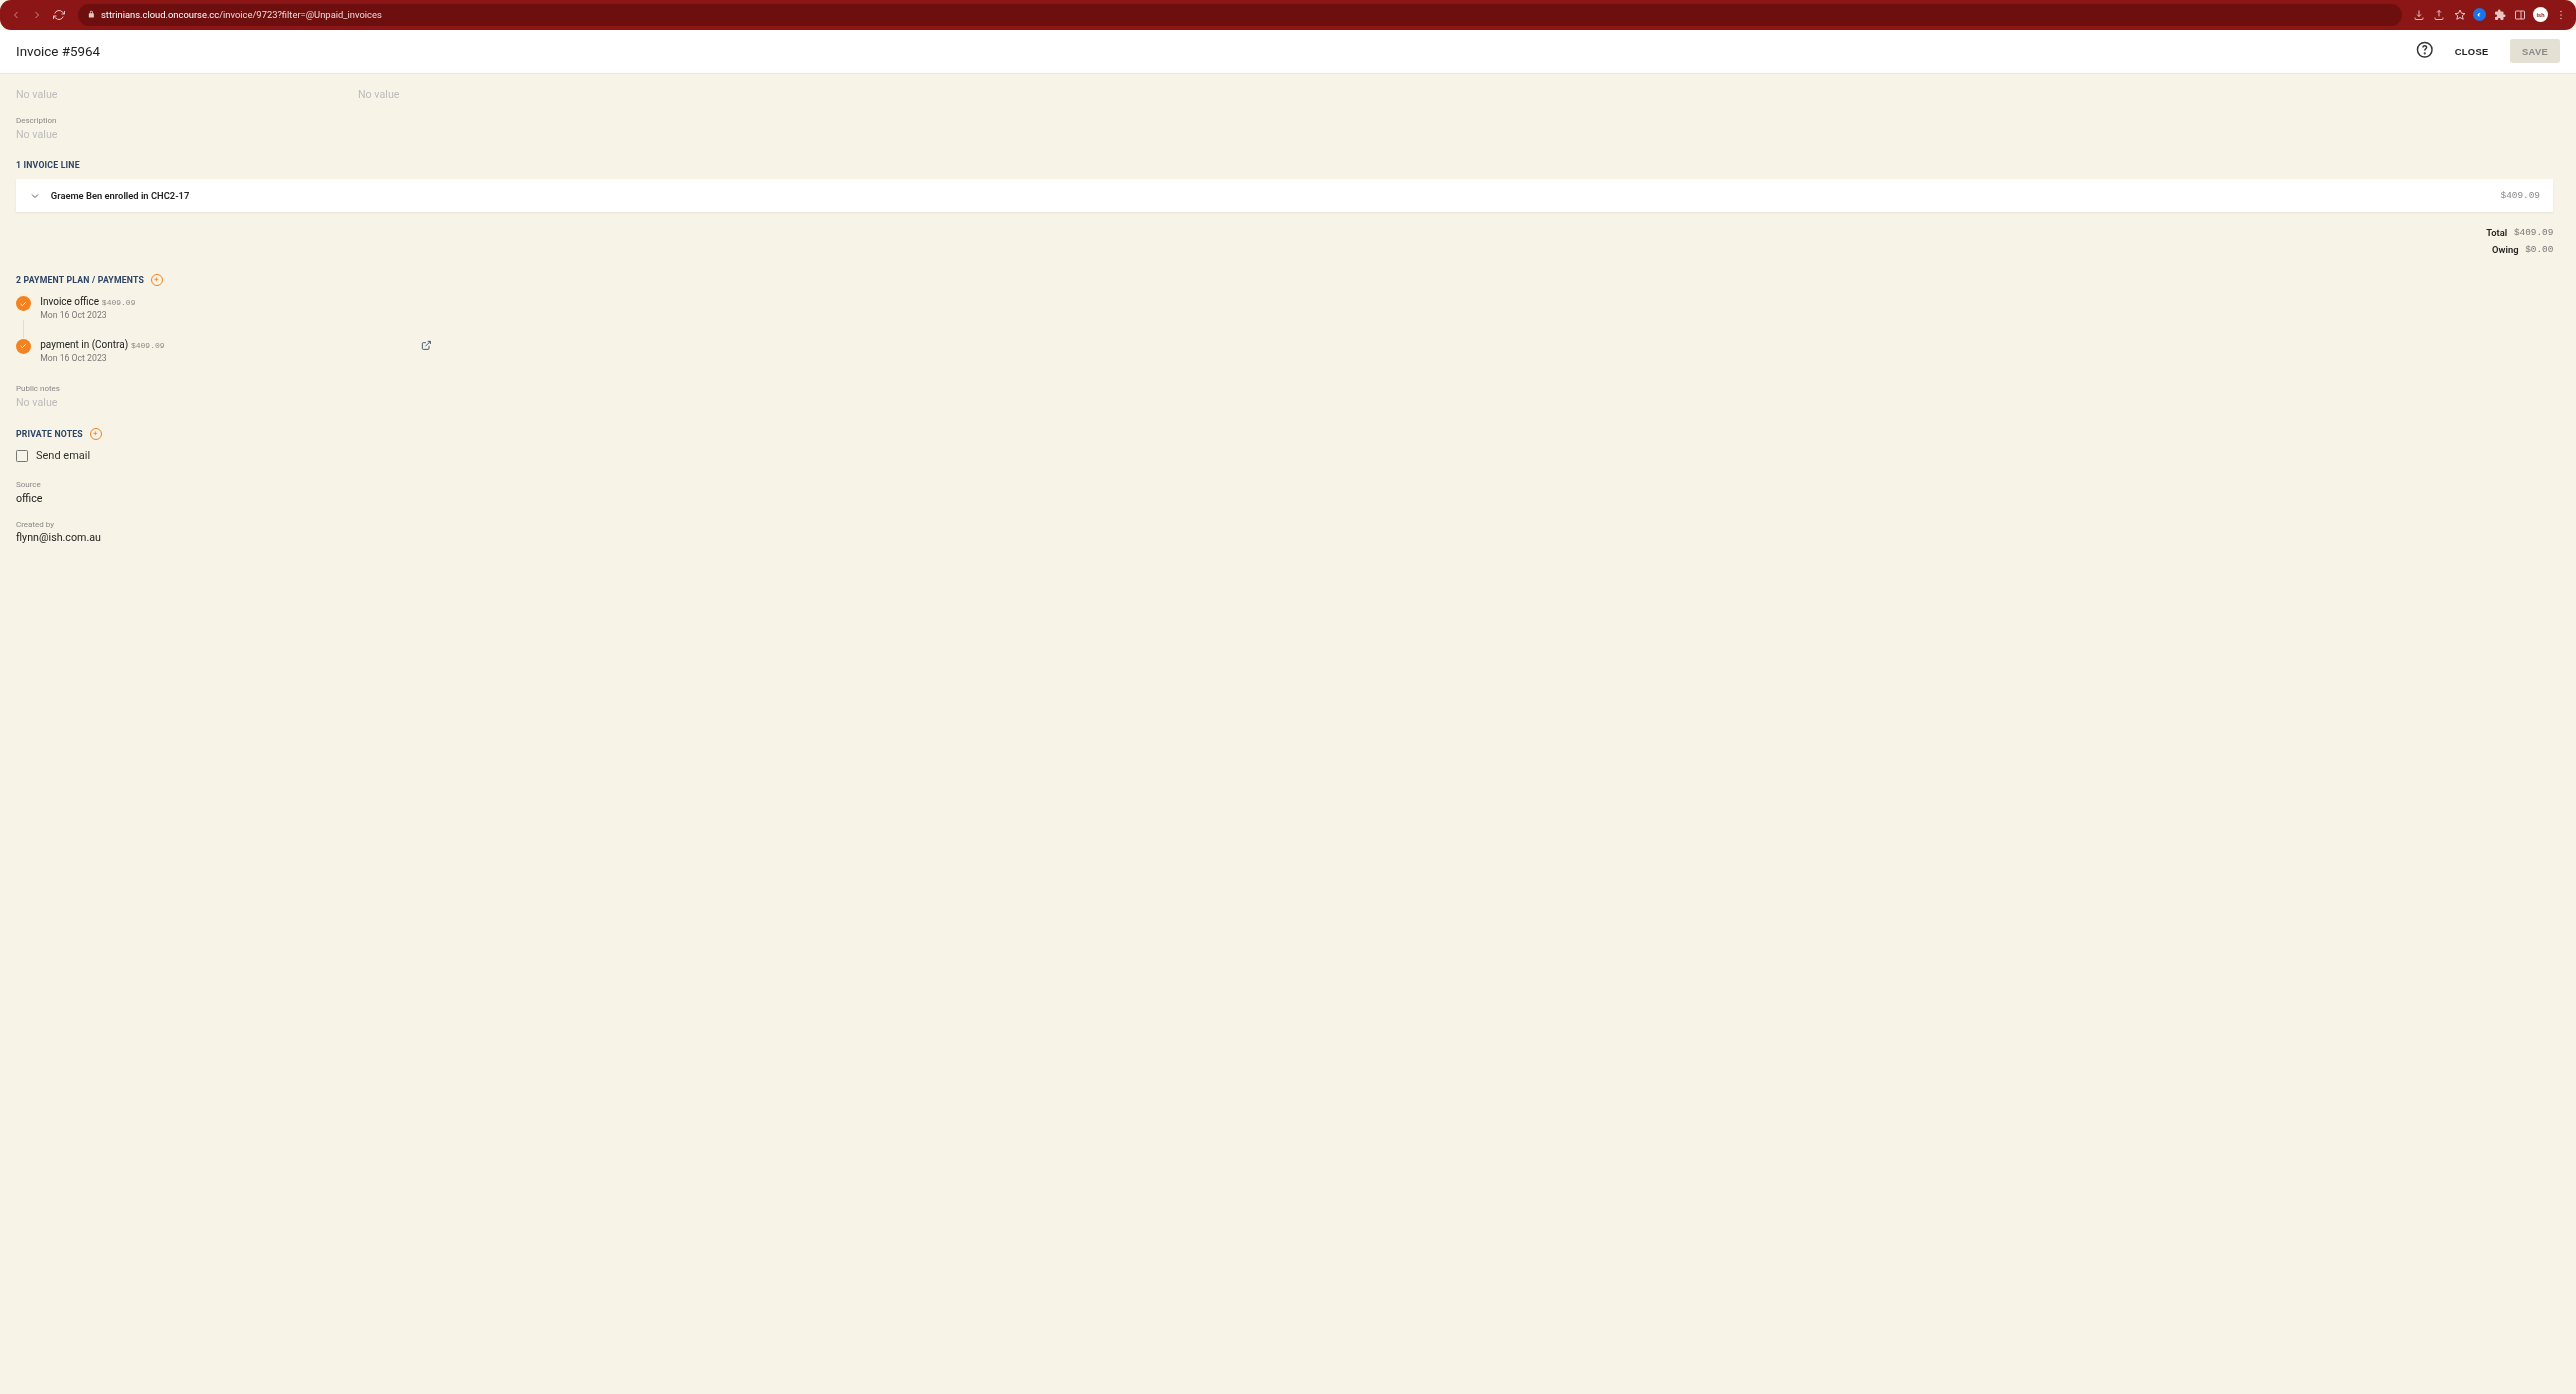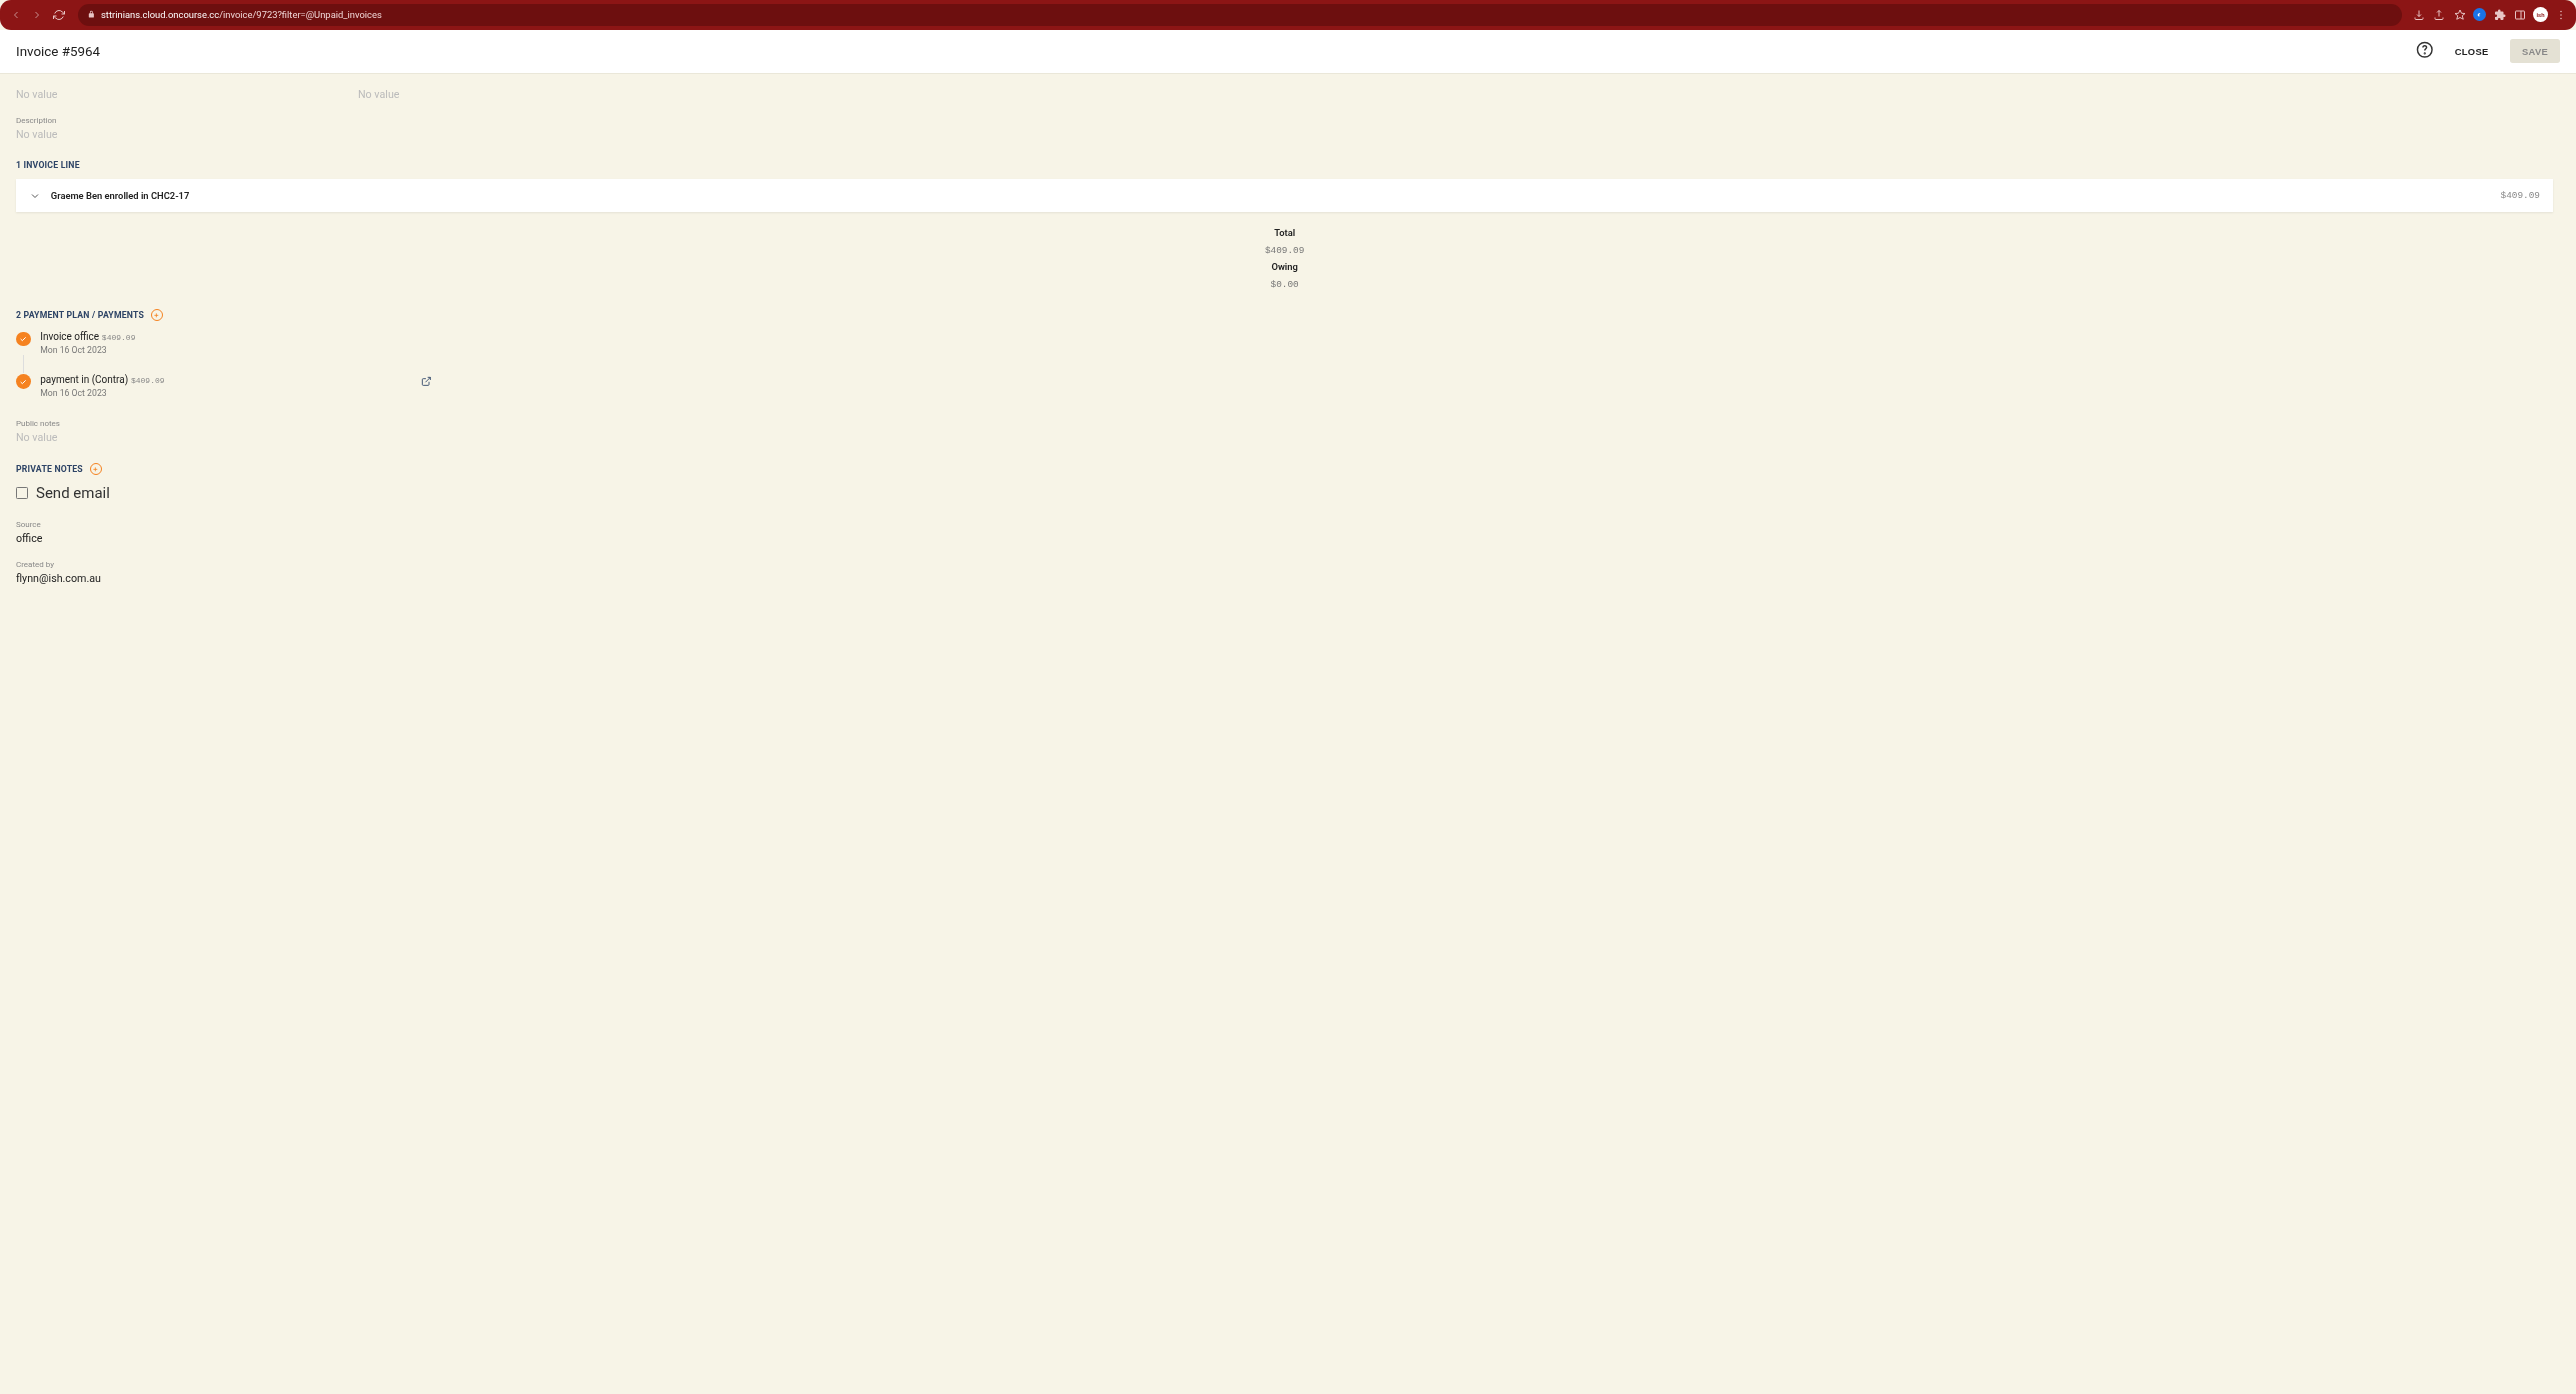--- a/index.html
+++ b/index.html
@@ -88,21 +88,21 @@
       align-items: center;
       justify-content: space-between;
       margin-right: 10.7px;
     }
     .line-left { display: flex; align-items: center; gap: 9.4px; }
     .chevron { width: 12px; height: 12px; color: #555; }
     .line-title { font-size: 9.4px; font-weight: 600; color: #222; }
     .line-amount { font-family: 'Courier New', monospace; font-size: 9.4px; color: #888; }
 
     .totals { margin: 14.8px 10.7px 0 0; }
-    .total-row { display: flex; justify-content: flex-end; align-items: center; gap: 6.7px; margin-bottom: 5.4px; flex-direction: column; }
+    .total-row { display: flex; justify-content: flex-end; align-items: flex-start; gap: 6.7px; margin-bottom: 5.4px; }
     .total-label { font-size: 9.4px; font-weight: 600; color: #222; }
     .total-value { font-family: 'Courier New', monospace; font-size: 9.4px; color: #777; }
 
     .payment-item { display: flex; gap: 9.4px; }
     .status-dot {
       width: 14.8px; height: 14.8px; border-radius: 50%; background: #f58220;
       display: flex; align-items: center; justify-content: center; flex-shrink: 0;
       margin-top: 1.3px;
     }
     .status-dot svg { width: 8px; height: 8px; }
@@ -110,21 +110,21 @@
     .payment-title { font-size: 10px; color: #222; }
     .payment-amount { font-family: 'Courier New', monospace; font-size: 8px; color: #888; margin-left: 2.7px; }
     .payment-date { font-size: 8.7px; color: #777; margin-top: 2px; }
     .timeline-connector { width: 1.3px; height: 17.5px; background: #ddd; margin-left: 6.7px; }
     .payment-row { display: flex; align-items: flex-start; width: 416px; }
     .open-link { margin-left: auto; color: #2e4466; cursor: pointer; margin-top: 2.7px; }
     .open-link svg { width: 10.7px; height: 10.7px; }
 
     .checkbox-row { display: flex; align-items: center; gap: 8px; margin-top: 5.4px; }
     .checkbox-box { width: 12px; height: 12px; border: 1.3px solid #777; border-radius: 1.3px; }
-    .checkbox-label { font-size: 15px; color: #333; }
+    .checkbox-label { font-size: 11px; color: #333; }
 
     
     .content::-webkit-scrollbar { width: 9.4px; }
     .content::-webkit-scrollbar-track { background: #f7f4e7; }
     .content::-webkit-scrollbar-thumb { background: #c9c6b8; border-radius: 4.7px; border: 2px solid #f7f4e7; }
   </style>
 </head>
 <body>
 
 <div class="browser-bar">

